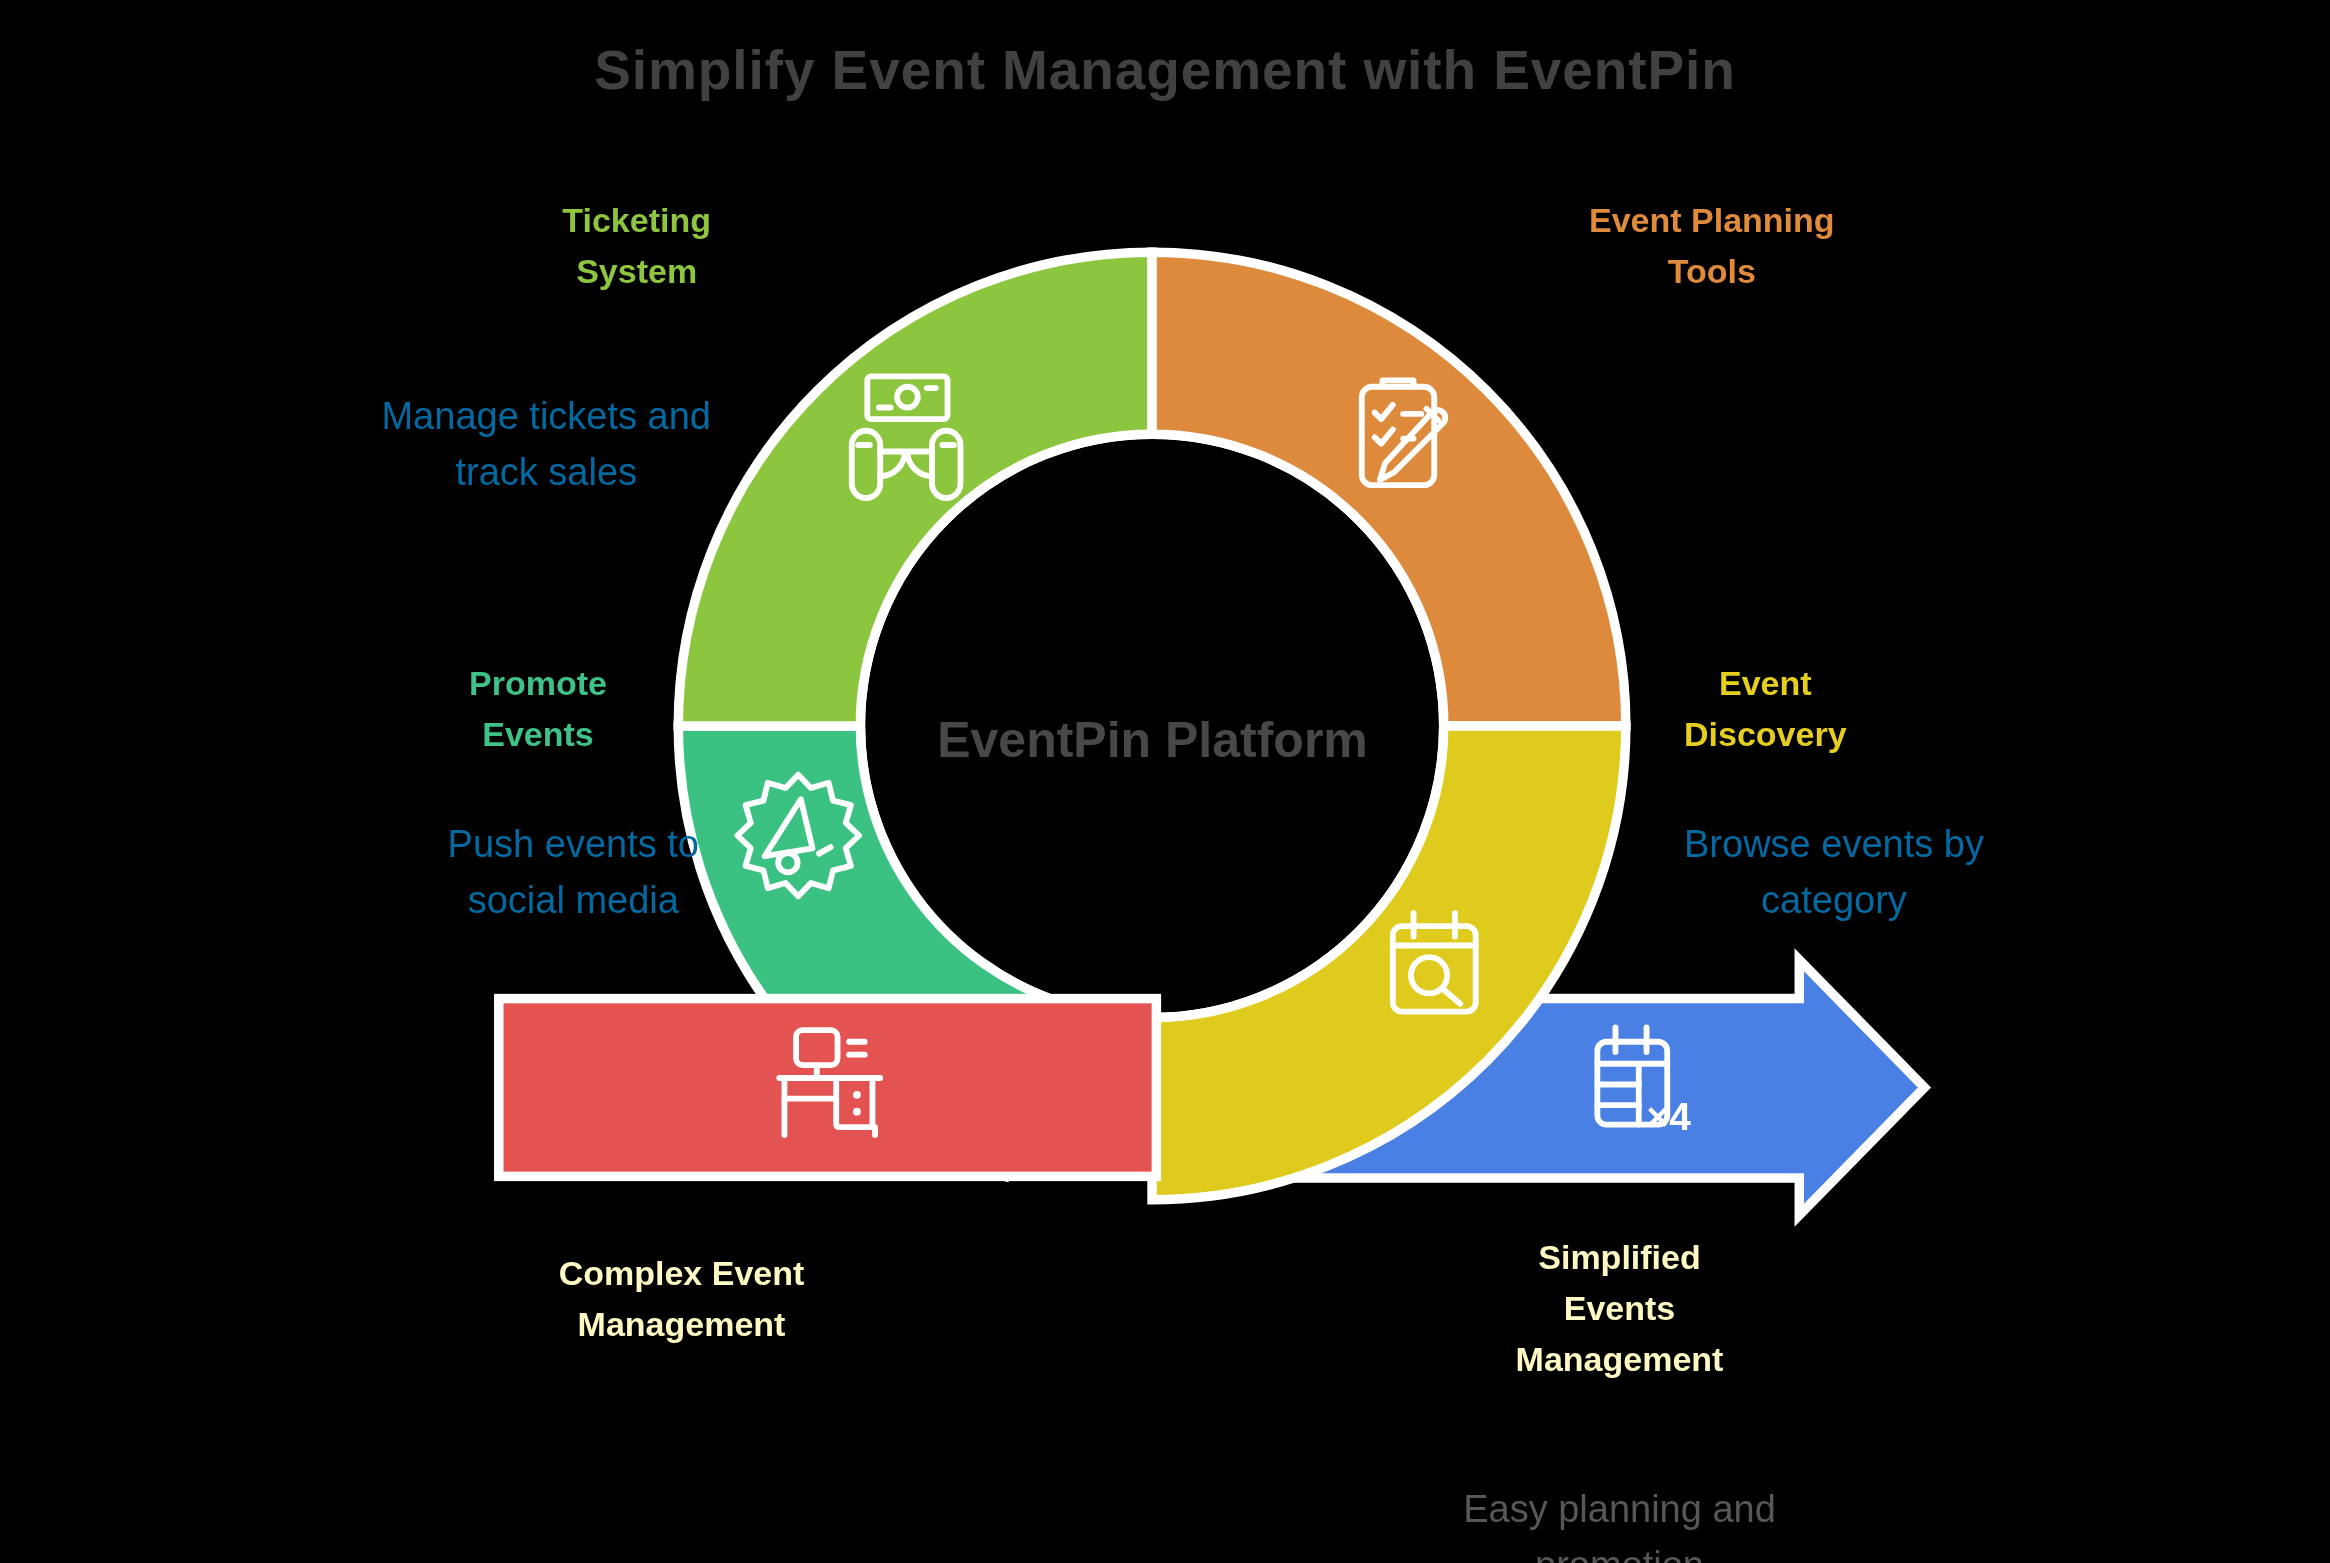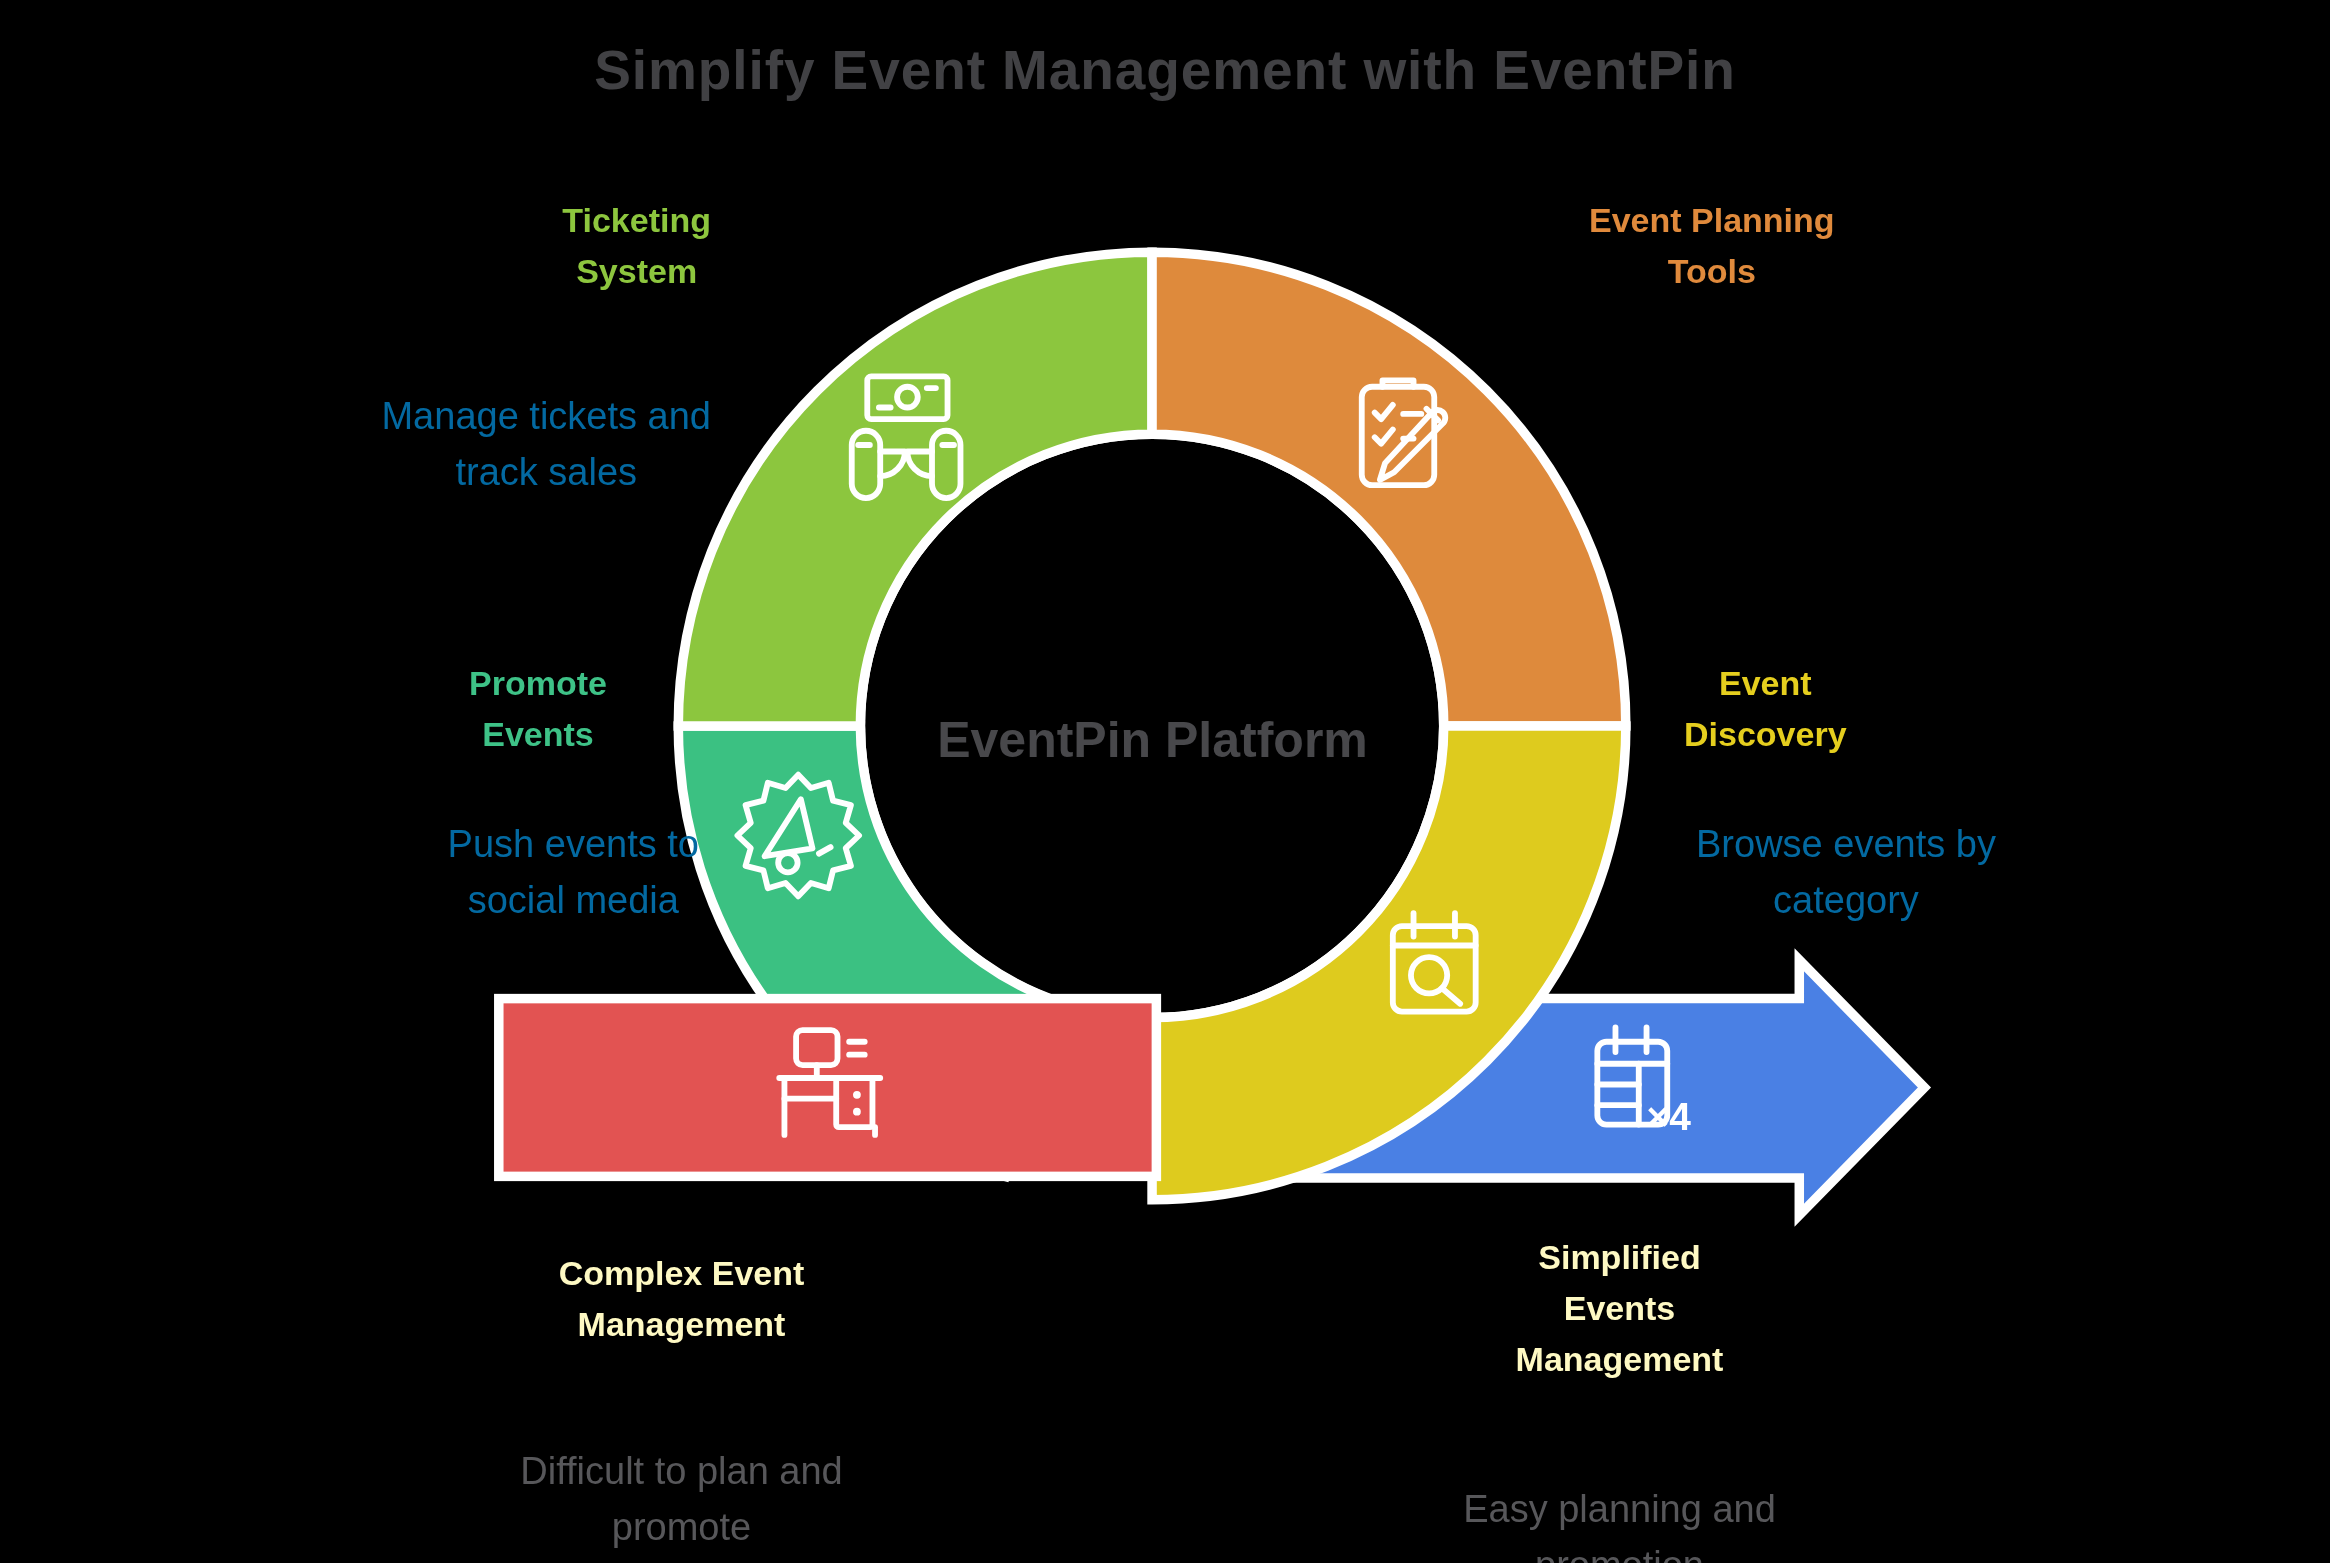--- a/index.html
+++ b/index.html
@@ -17,21 +17,21 @@
   }
   .sec-title{font-size:34px;font-weight:bold;line-height:1.5;}
   .sec-desc{font-size:38px;font-weight:normal;line-height:1.48;color:#0369a1;}
   .tick-title{right:1619px;top:195px;text-align:right;color:#8DC63E;}
   .tick-desc {right:1619px;top:388px;text-align:right;}
   .plan-title{left:1589px;top:195px;text-align:left;color:#E08A3C;}
   .plan-desc {left:1589px;top:388px;text-align:left;}
   .promo-title{right:1723px;top:658px;text-align:right;color:#3EC287;}
   .promo-desc {right:1631px;top:816px;text-align:right;}
   .disc-title{left:1684px;top:658px;text-align:left;color:#E5CE1E;}
-  .disc-desc {left:1684px;top:816px;text-align:left;margin-left:12px;}
+  .disc-desc {left:1684px;top:816px;text-align:left;}
   .center-label{left:721px;top:689px;width:863px;text-align:center;
     font-size:50px;font-weight:bold;color:#48484B;margin-top:22px;}
   .flow-title{font-size:34px;font-weight:bold;line-height:1.5;color:#fef9c3;text-align:center;}
   .flow-desc{font-size:38px;font-weight:normal;line-height:1.48;color:#57575A;text-align:center;}
   .complex-title{left:319px;top:1248px;width:725px;}
   .complex-desc {left:319px;top:1443px;width:725px;}
   .simp-title{left:1257px;top:1232px;width:725px;}
   .simp-desc {left:1257px;top:1481px;width:725px;}
   svg#diagram{position:absolute;left:0;top:0;}
   .seg{stroke:#fff;stroke-width:11;}
@@ -143,22 +143,20 @@
 
   <div class="txt sec-title disc-title">Event
 Discovery</div>
   <div class="txt sec-desc disc-desc">Browse events by
 category</div>
 
   <div class="txt center-label">EventPin Platform</div>
 
   <div class="txt flow-title complex-title">Complex Event
 Management</div>
-  <div class="txt flow-desc complex-desc">Difficult to plan and
-promote</div>
 
   <div class="txt flow-title simp-title">Simplified
 Events
 Management</div>
   <div class="txt flow-desc simp-desc">Easy planning and
 promotion</div>
 
 </div>
 
 

